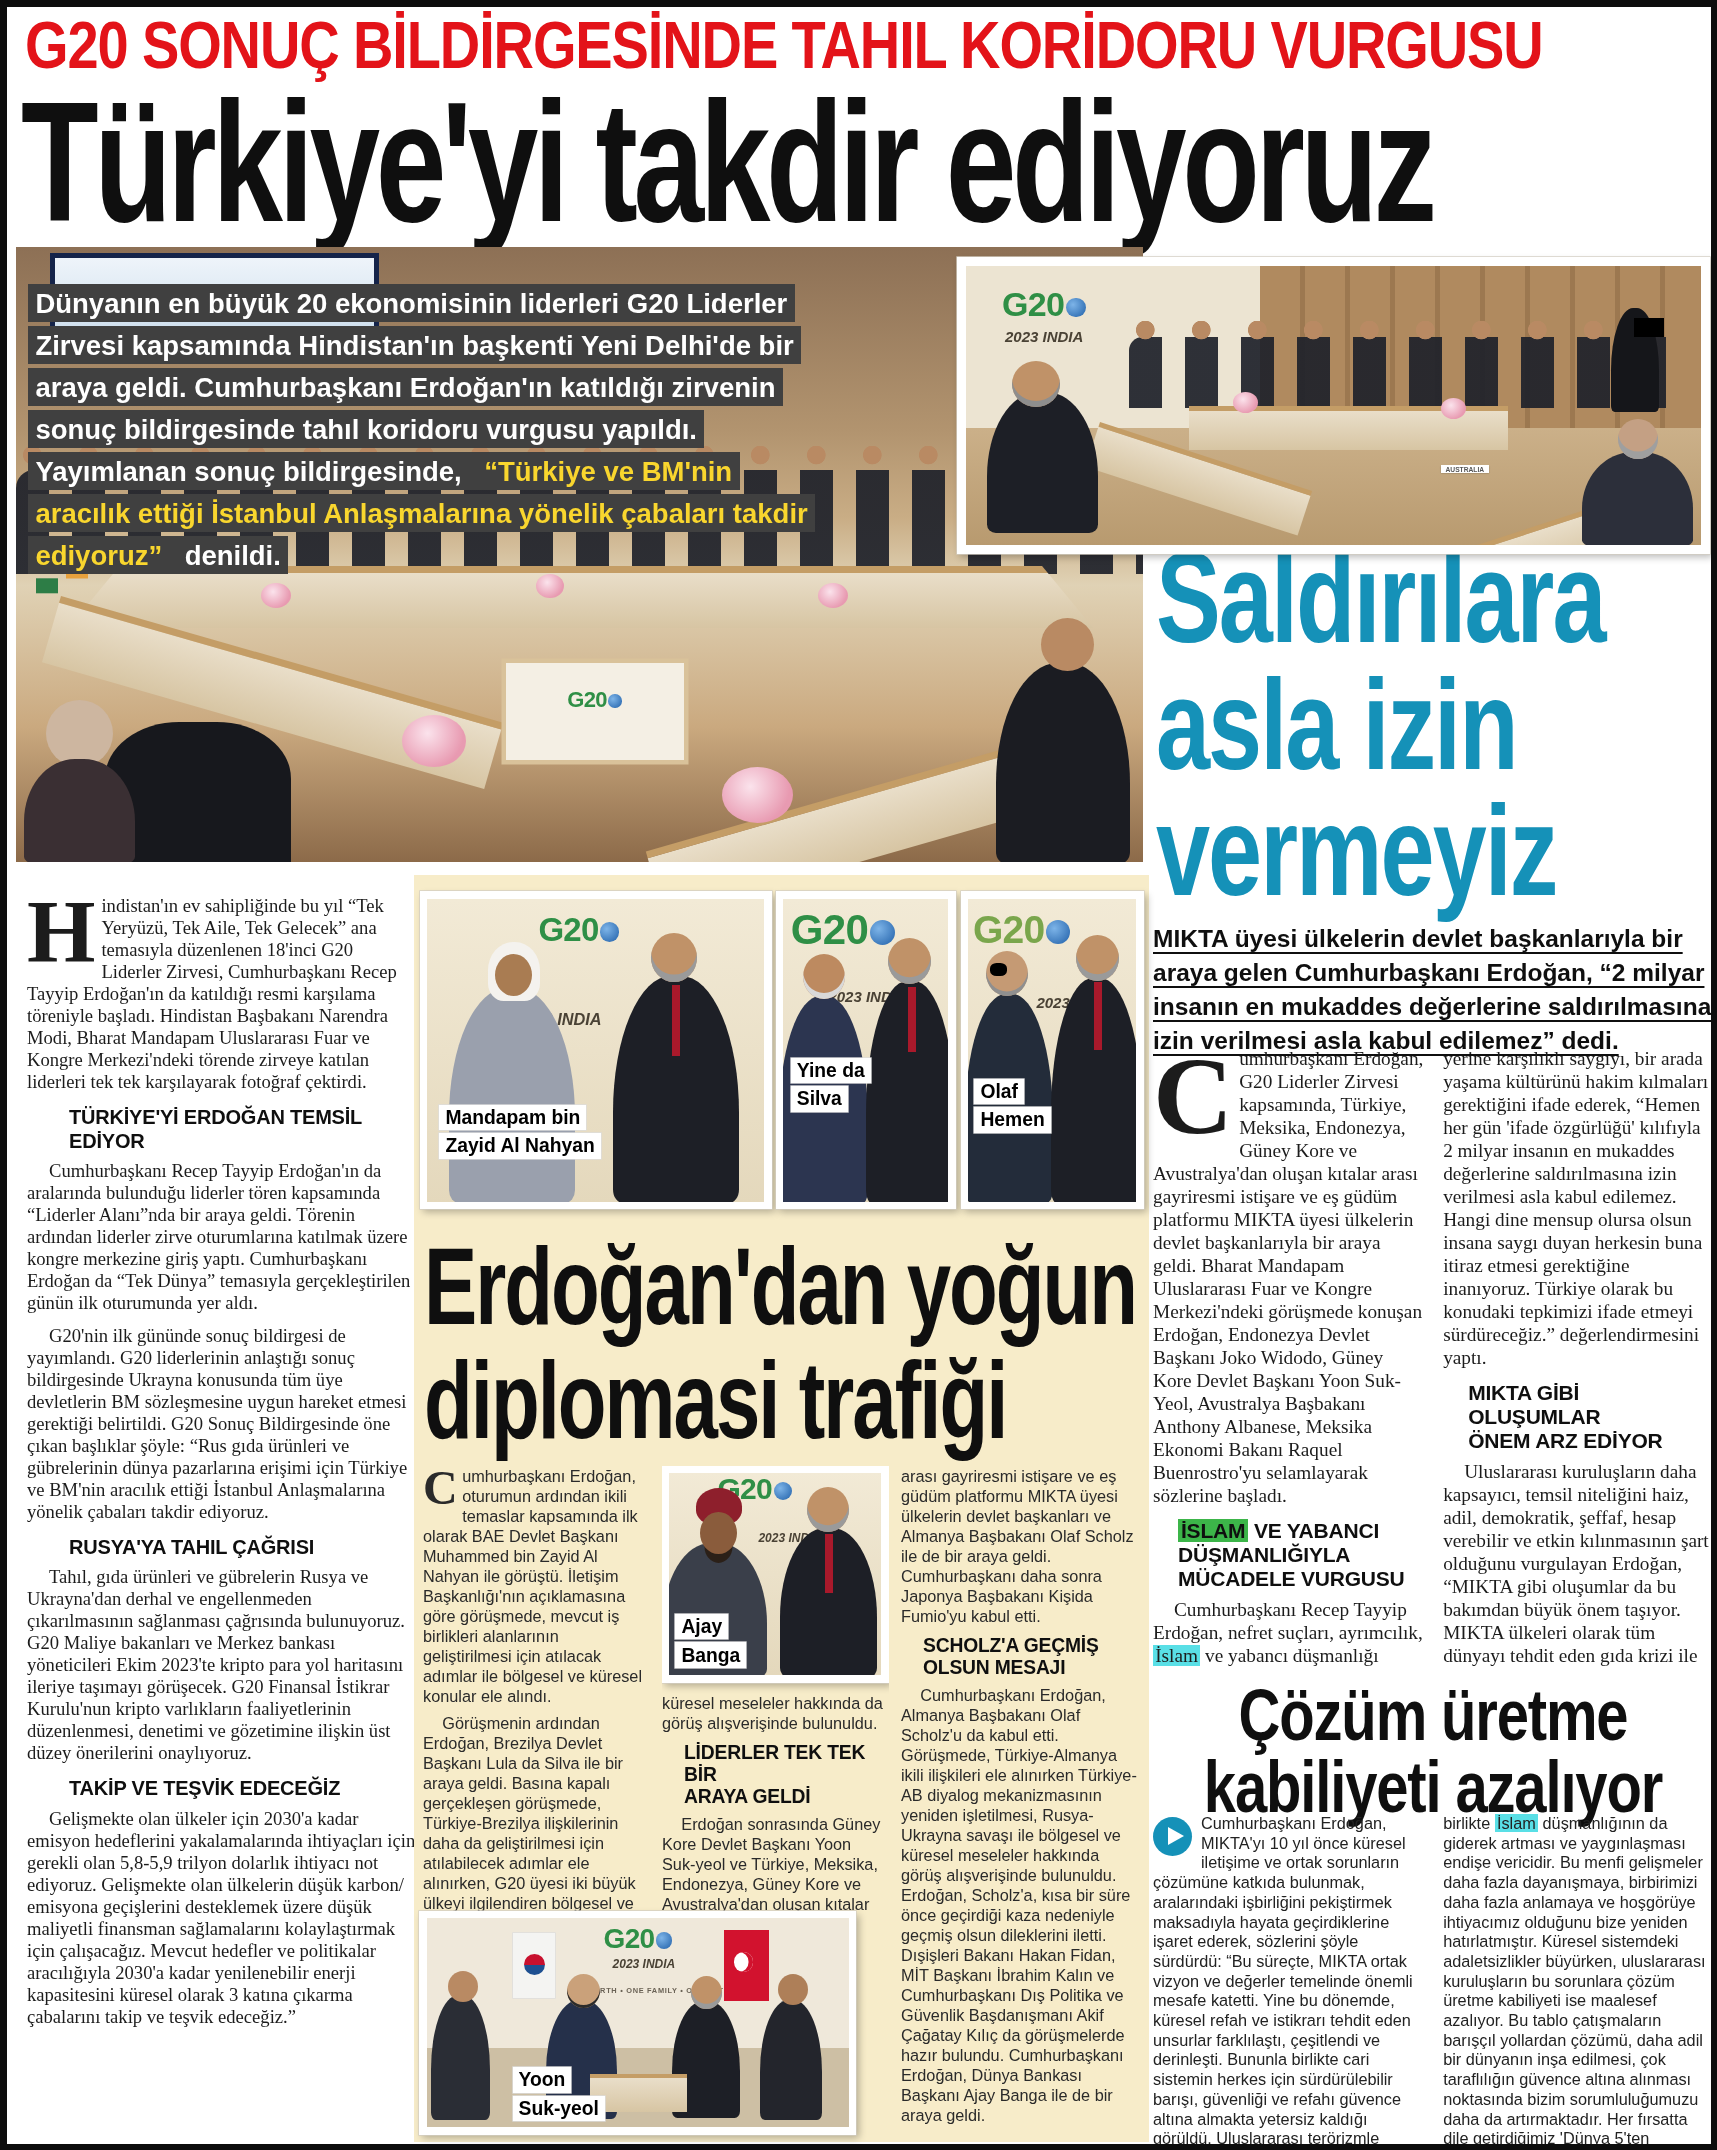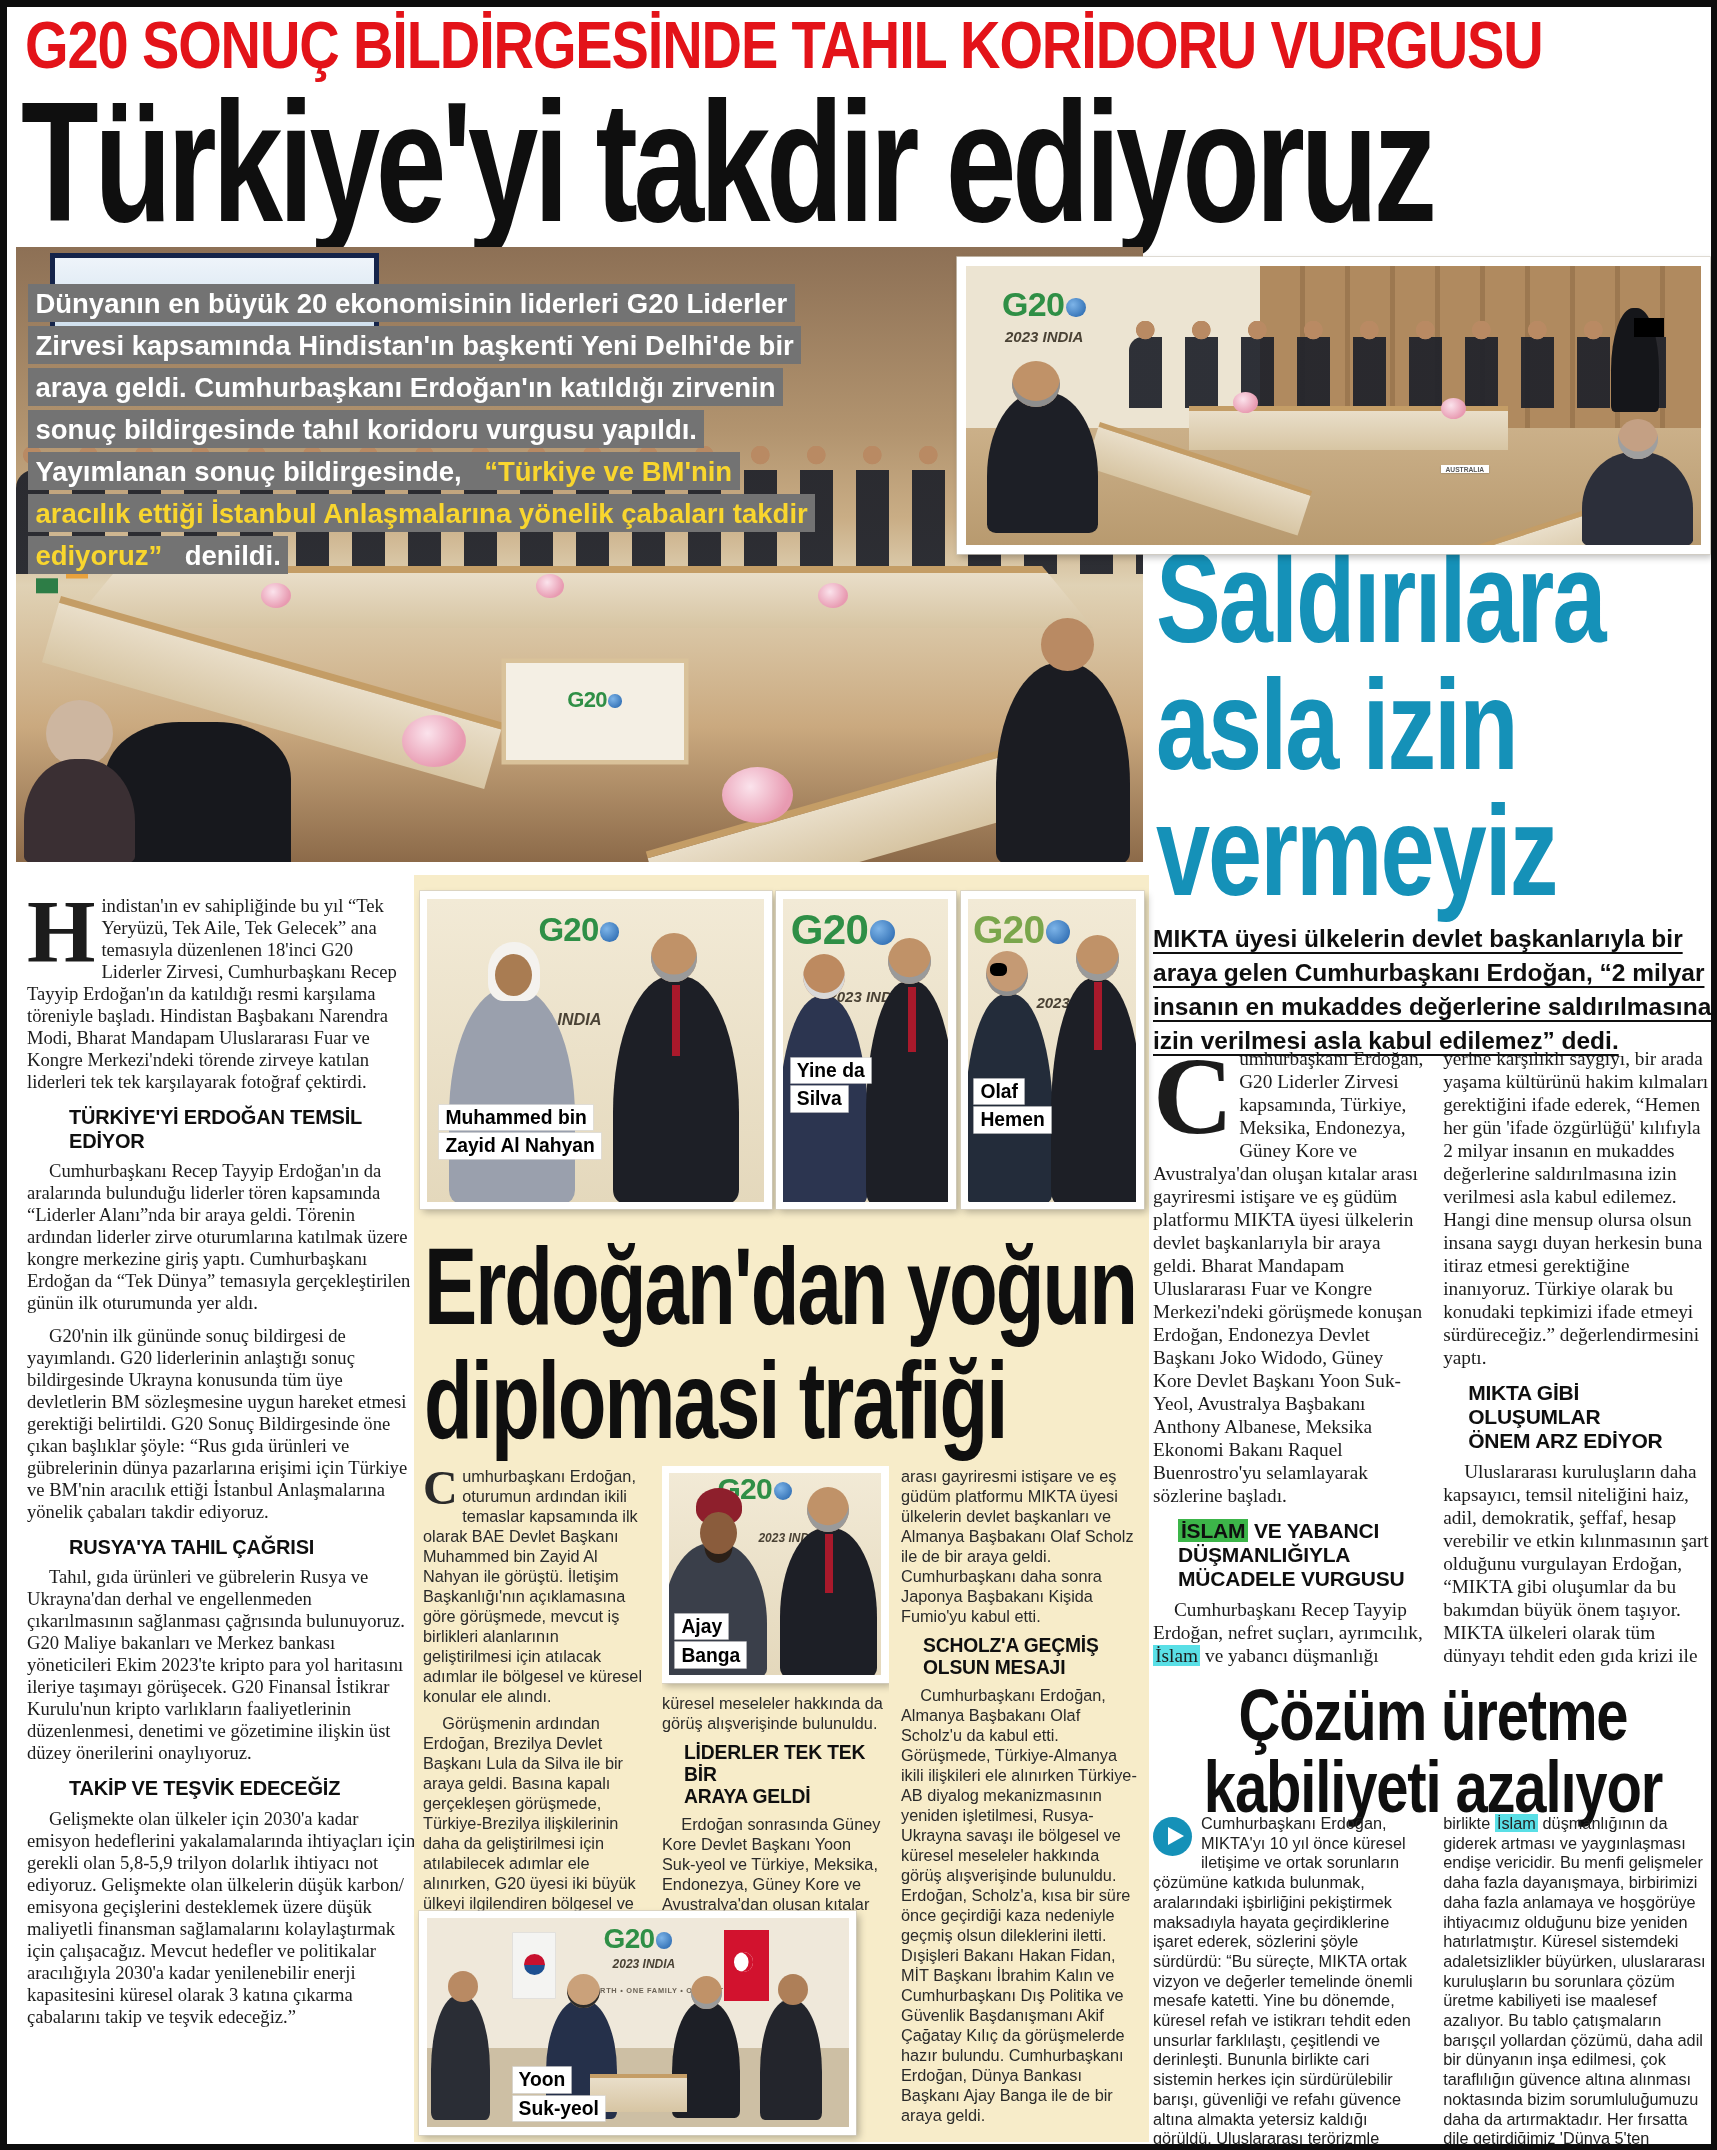--- a/index.html
+++ b/index.html
@@ -12,21 +12,21 @@
   .kicker{left:25px;top:7.4px;font-size:56px;color:#e31319;transform:scale(1.00,1.18);}
   .mainhl{left:21px;top:64px;font-size:131px;letter-spacing:-0.035em;transform:scale(0.97,1.30);}
   .bluehl{left:1156px;font-size:113px;color:#1591b8;transform:scale(0.86,1.13);}
   .midhl{font-size:95px;transform:scale(0.84,1.16);left:10.4px;position:absolute;font-weight:900;white-space:nowrap;transform-origin:0 0;letter-spacing:-0.025em;color:#0f0f0f;}
   .bothl{position:absolute;left:1153px;width:560px;text-align:center;font-weight:900;font-size:58px;
          letter-spacing:-0.02em;transform:scaleY(1.25);transform-origin:50% 0;white-space:nowrap;color:#0f0f0f;}
 
   
   .lead{position:absolute;left:28px;top:255px;width:798px;z-index:7;
         font-weight:800;font-size:27.5px;line-height:42px;color:#fff;}
-  .lead span{background:#737373;padding:3.7px 7.4px;-webkit-box-decoration-break:clone;box-decoration-break:clone;}
+  .lead span{background:#404040;padding:3.7px 7.4px;-webkit-box-decoration-break:clone;box-decoration-break:clone;}
   .lead .yq{color:#f9d62e;}
 
   
   .serifcol{position:absolute;left:27px;top:895px;width:389px;height:1248px;
             font-family:"Liberation Serif",serif;font-size:18.6px;line-height:22px;color:#1c1c1c;overflow:hidden;}
   .serifcol p{margin:0 0 10.4px;text-indent:22px;text-align:left;}
   .serifcol p.first{text-indent:0;}
   .sh{font-family:"Liberation Sans",sans-serif;font-weight:900;font-size:20px;line-height:24px;
       letter-spacing:-0.01em;margin:12px 0 7.4px;padding-left:42px;text-indent:0;color:#0f0f0f;}
   .dc{float:left;font-weight:700;font-size:88px;line-height:68px;padding:3px 6px 0 0;font-family:"Liberation Serif",serif;}
@@ -172,21 +172,21 @@
       <div class="pc">
         <span class="glogo" style="left:111px;top:12px;font-size:33px;"><span>G20</span><span class="globe" style="width:19.3px;height:19.3px;margin-left:1.5px;"></span></span>
         <span class="gsub" style="left:89px;top:111px;font-size:16.3px;">2023 INDIA</span>
         <i class="fg" style="left:22px;top:89px;width:126px;height:215px;background:#9aa0ad;"></i>
         <i class="hd" style="left:61px;top:43px;width:52px;height:59px;background:#f4f2ee;border-radius:48% 48% 30% 30%;"></i>
         <i class="hd" style="left:68px;top:55px;width:37px;height:42px;background:#a97c52;"></i>
         <i class="fg" style="left:186px;top:77px;width:126px;height:227px;background:#1d1f26;"></i>
         <i class="hd" style="left:224px;top:34px;width:46px;height:49px;background:#c09268;box-shadow:inset 0 -7.4px 0 #9a9a9a;"></i>
         <i class="tie" style="left:245px;top:86px;height:71px;background:#a9192b;"></i>
         <div class="plabel" style="left:12px;bottom:43px;">
-            <b>Muhammed bin</b>
+            <b>Mandapam bin</b>
             <b>Zayid Al Nahyan</b>
           </div>
       </div>
     </div>
 
     <div class="photo" style="left:362px;top:16.3px;width:165px;height:303px;">
       <div class="pc">
         <span class="glogo" style="left:7.4px;top:7.4px;font-size:42px;"><span>G20</span><span class="globe" style="width:25px;height:25px;margin-left:1.5px;"></span></span>
         <span class="gsub" style="left:45px;top:89px;font-size:15px;">2023 INDIA</span>
         <i class="fg" style="left:-4.5px;top:97px;width:89px;height:208px;background:#2c3550;"></i>

